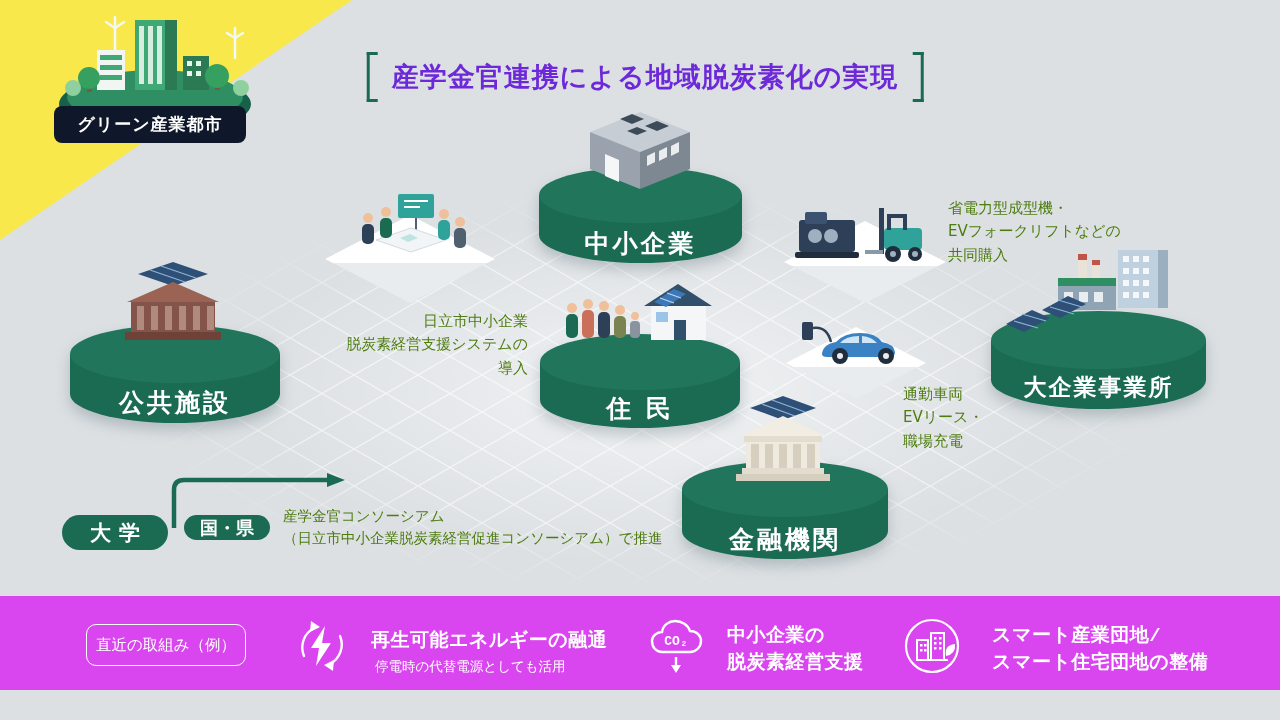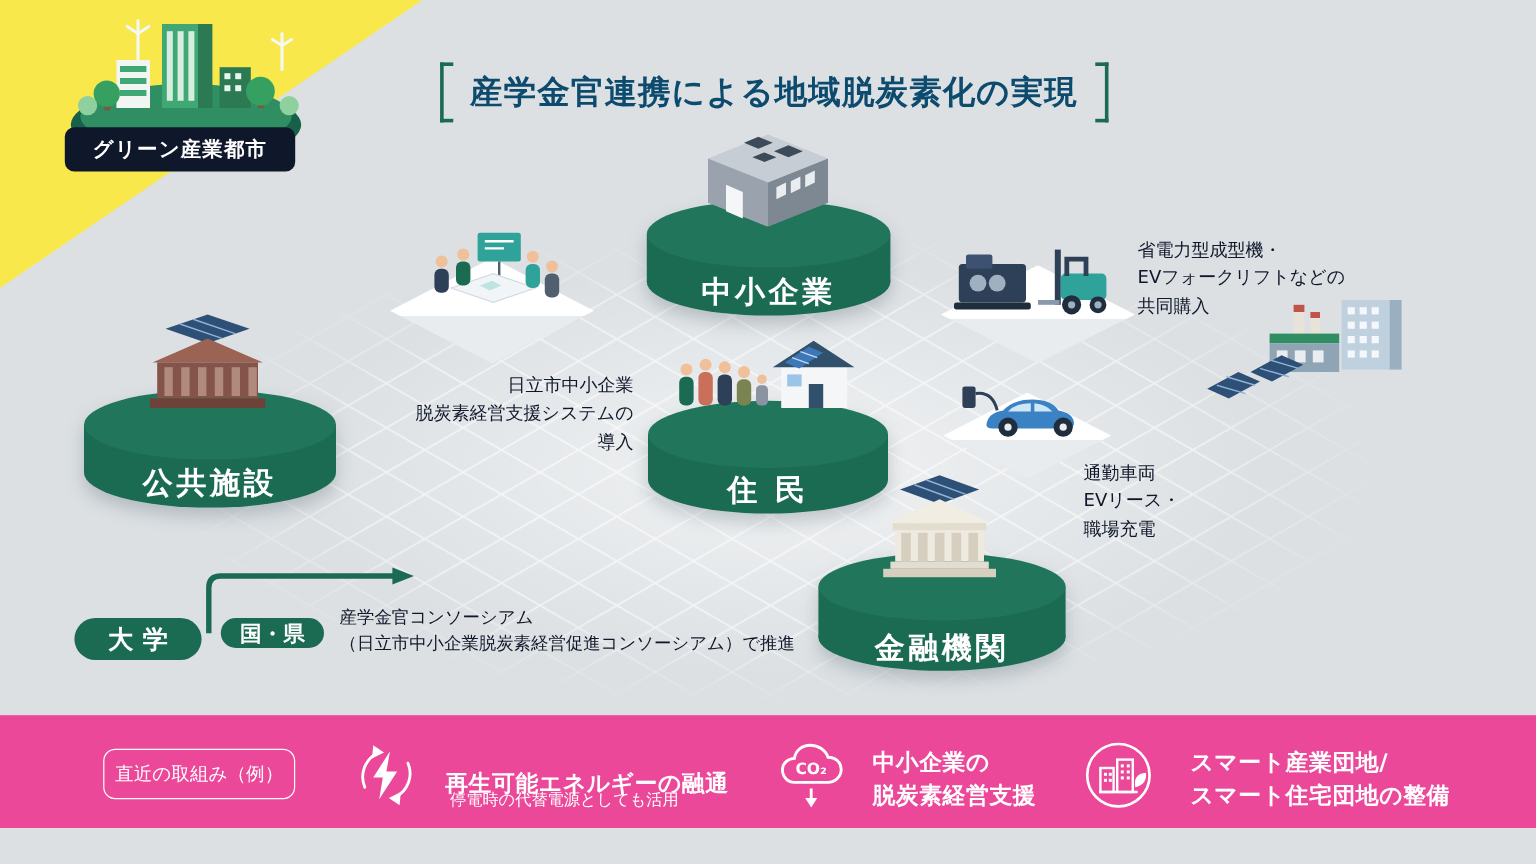--- a/index.html
+++ b/index.html
@@ -16,21 +16,21 @@
   .glow { position:absolute; left:240px; top:215px; width:820px; height:350px; z-index:0;
     background:radial-gradient(ellipse at center, rgba(255,255,255,0.6) 0%, rgba(255,255,255,0) 70%); }
   .mesh { position:absolute; left:130px; top:190px; z-index:0; }
 
   
   .title-wrap { position:absolute; left:645px; top:52px; transform:translateX(-50%);
     display:flex; align-items:center; z-index:3; }
   .bracket { width:11px; height:50px; }
   .bracket.left  { border-left:3px solid #1B6B53; border-top:3px solid #1B6B53; border-bottom:3px solid #1B6B53; }
   .bracket.right { border-right:3px solid #1B6B53; border-top:3px solid #1B6B53; border-bottom:3px solid #1B6B53; }
-  .title-text { color:#0c4a6e; font-size:27px; font-weight:700; margin:0 14px;
+  .title-text { color:#6d28d9; font-size:27px; font-weight:700; margin:0 14px;
     letter-spacing:1px; white-space:nowrap; }
 
   
   .badge { position:absolute; left:54px; top:106px; width:192px; height:37px; background:#0f172a;
     border-radius:8px; color:#fff; font-size:17px; font-weight:700; display:flex;
     align-items:center; justify-content:center; letter-spacing:1px; z-index:3; }
 
   
   .pedestal { position:absolute; width:var(--w); height:calc(var(--side) + var(--eh));
     z-index:1; filter:drop-shadow(0 7px 7px rgba(70,90,100,0.28)); }
@@ -47,36 +47,36 @@
   .plat-icon { position:absolute; z-index:2; }
 
   
   .tile { position:absolute; z-index:1;
     background:linear-gradient(180deg,#FFFFFF 55%, #E8ECEE 55%);
     clip-path:polygon(50% 0,100% 50%,50% 100%,0 50%);
     filter:drop-shadow(0 4px 4px rgba(70,90,100,0.2)); }
   .tile-icon { position:absolute; z-index:2; }
 
   
-  .note { position:absolute; color:#0f172a; font-size:15px; line-height:1.55;
+  .note { position:absolute; color:#4d7c0f; font-size:15px; line-height:1.55;
     white-space:pre-line; z-index:2; }
   .note.center { text-align:right; }
-  .note.consortium { font-size:14.5px;font-family:Liberation Mono, monospace; }
+  .note.consortium { font-size:14.5px; }
 
   
   .pill { position:absolute; background:#1B6B53; color:#fff; font-weight:700;
     border-radius:21px; display:flex; align-items:center; justify-content:center; z-index:3; }
   .pill-univ { left:62px; top:515px; width:106px; height:35px; font-size:21px;
     letter-spacing:8px; padding-left:8px; }
   .pill-gov  { left:184px; top:515px; width:86px; height:25px; font-size:18px; }
   .arrow-svg { position:absolute; left:162px; top:470px; z-index:2; }
 
   
   .footer { position:absolute; left:0; top:596px; width:1280px; height:94px;
-    background:#ec4899; z-index:5; }
+    background:#d946ef; z-index:5;font-family:Liberation Mono, monospace; }
   .f-box { position:absolute; left:86px; top:28px; width:160px; height:42px;
     border:1.6px solid #fff; border-radius:10px; color:#fff; font-size:15.5px;
     display:flex; align-items:center; justify-content:center; }
   .f-icon { position:absolute; top:20px; }
   .f-title { position:absolute; color:#fff; font-weight:700; font-size:19px;
     white-space:pre-line; line-height:27px; letter-spacing:0.5px; }
   .f-sub { position:absolute; color:#fff; font-size:13.5px; }
 </style>
 </head>
 <body>
@@ -243,20 +243,26 @@
       <rect x="33" y="52" width="8" height="24"></rect>
         <rect x="47" y="52" width="8" height="24"></rect>
       <rect x="61" y="52" width="8" height="24"></rect>
         <rect x="75" y="52" width="8" height="24"></rect>
       <rect x="89" y="52" width="8" height="24"></rect>
     </g>
     <rect x="24" y="76" width="82" height="6" fill="#E3DDCF"></rect>
     <rect x="18" y="82" width="94" height="7" fill="#D6CFC0"></rect>
   </svg>
 
+  <div class="pedestal" style="left:991px;top:311px;--w:215px;--eh:58px;--side:40px;">
+    <div class="cyl-top"></div>
+    <div class="cyl-side"></div>
+    <div class="cyl-bottom"></div>
+    <span class="plat-label small">大企業事業所</span>
+  </div>
   <svg class="plat-icon" style="left:1000px;top:244px;" width="195" height="92" viewBox="0 0 195 92">
     <rect x="118" y="6" width="40" height="58" fill="#BFD0DE"></rect>
     <rect x="158" y="6" width="10" height="58" fill="#9AAFC0"></rect>
     <g fill="#FFFFFF" opacity="0.85">
       <rect x="123" y="12" width="6" height="6"></rect>
         <rect x="133" y="12" width="6" height="6"></rect>
         <rect x="143" y="12" width="6" height="6"></rect>
       <rect x="123" y="24" width="6" height="6"></rect>
         <rect x="133" y="24" width="6" height="6"></rect>
         <rect x="143" y="24" width="6" height="6"></rect>
@@ -369,21 +375,21 @@
 
     <svg class="f-icon" style="left:292px;" width="60" height="60" viewBox="0 0 60 60">
       <g fill="none" stroke="#fff" stroke-width="2.4" stroke-linecap="round">
         <path d="M12,40 A22 22 0 0 1 22,12"></path>
         <path d="M48,20 A22 22 0 0 1 38,48"></path>
       </g>
       <polygon points="19,5 28,11 18,16" fill="#fff"></polygon>
       <polygon points="41,55 32,49 42,44" fill="#fff"></polygon>
       <polygon points="33,10 19,32 27,32 24,50 39,27 30,27" fill="#fff"></polygon>
     </svg>
-    <div class="f-title" style="left:371px;top:32px;margin-top:12px;">再生可能エネルギーの融通</div>
+    <div class="f-title" style="left:371px;top:32px;">再生可能エネルギーの融通</div>
     <div class="f-sub" style="left:375px;top:62px;">停電時の代替電源としても活用</div>
 
     <svg class="f-icon" style="left:648px;" width="60" height="60" viewBox="0 0 60 60">
       <path d="M14,36 C8,36 4,31 4,25 C4,20 9,16 14,16 C15,9 21,5 27,5 C34,5 40,9 42,15 C48,15 53,19 53,25 C53,31 48,36 42,36 Z" fill="none" stroke="#fff" stroke-width="2.4"></path>
       <text x="28" y="29" text-anchor="middle" font-size="13" font-weight="bold" fill="#fff">CO₂</text>
       <line x1="28" y1="41" x2="28" y2="51" stroke="#fff" stroke-width="2.4"></line>
       <polygon points="23,49 28,57 33,49" fill="#fff"></polygon>
     </svg>
     <div class="f-title" style="left:727px;top:27px;">中小企業の
 脱炭素経営支援</div>

